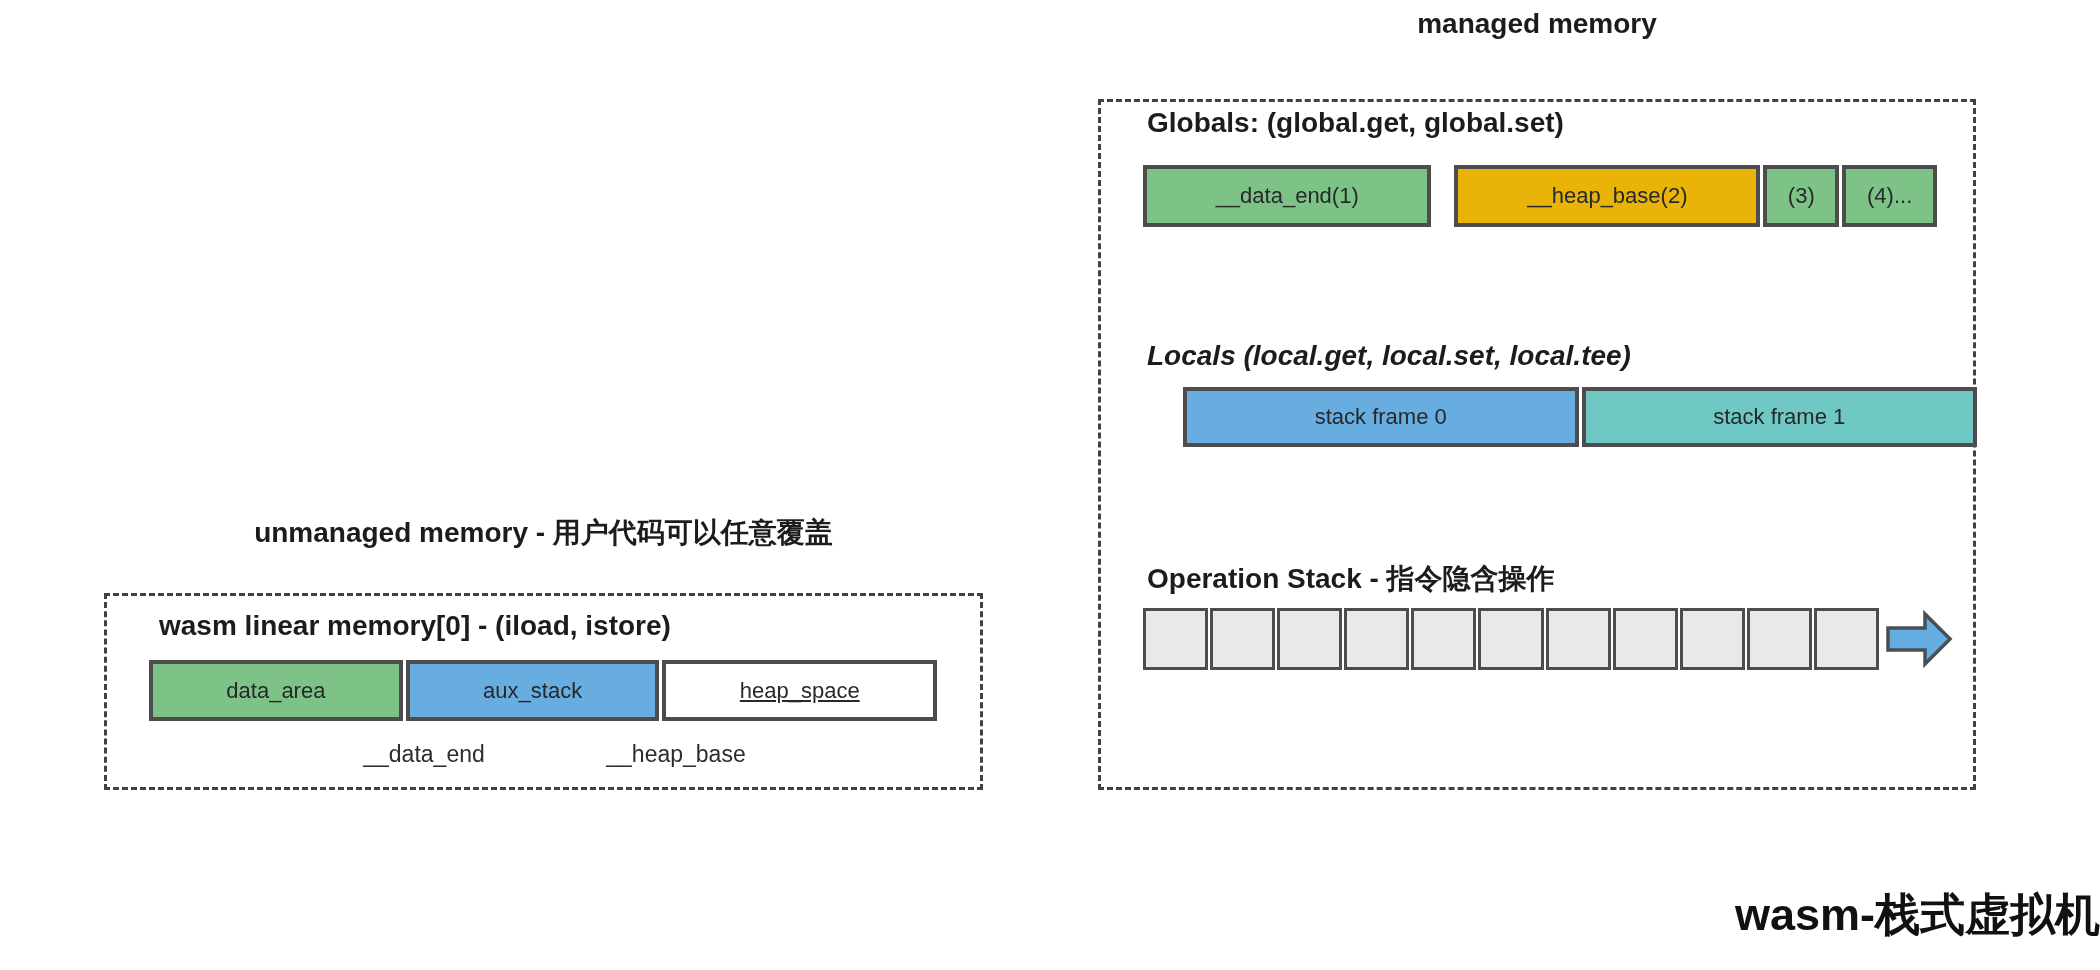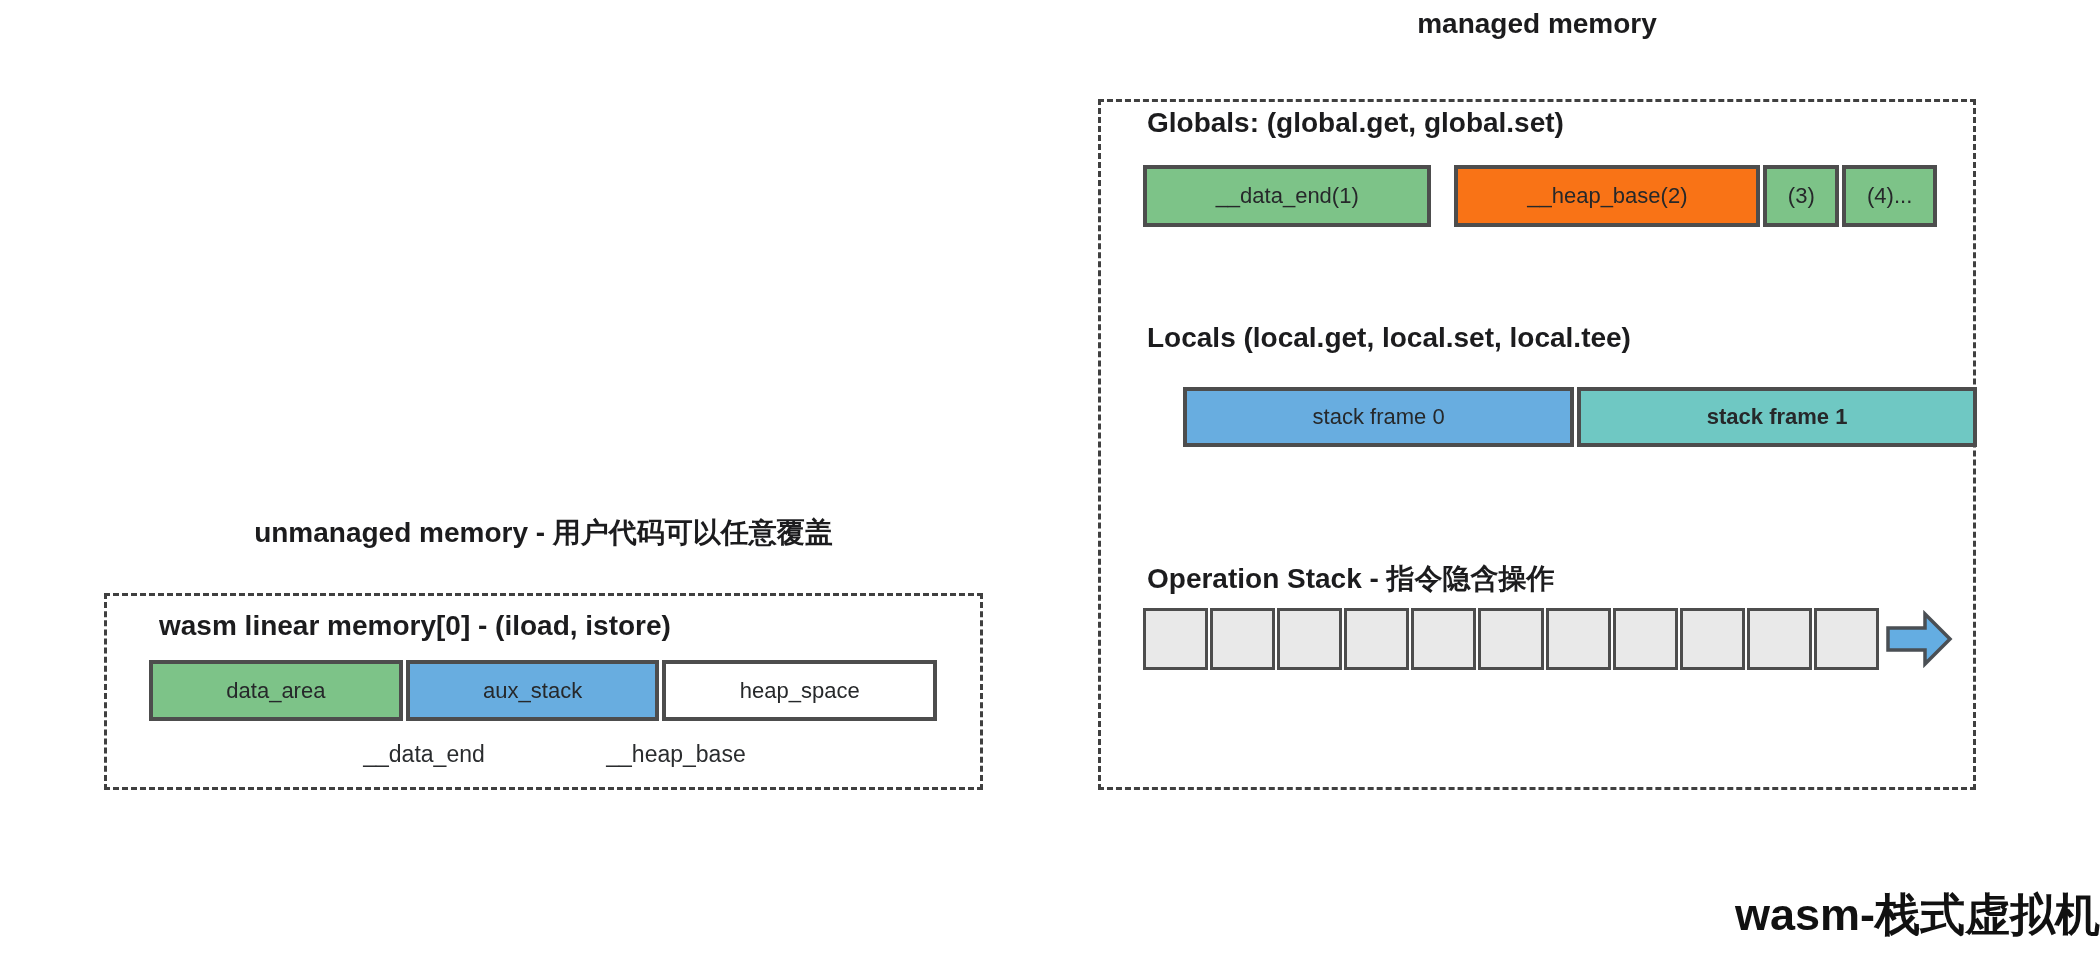--- a/index.html
+++ b/index.html
@@ -9,21 +9,21 @@
   .big-title{position:absolute;font-size:28px;font-weight:700;color:#1c1c1e;text-align:center;}
   .mm-title{left:1098px;top:8px;width:878px;}
   .um-title{left:104px;top:514px;width:879px;}
 
   .dash-box{position:absolute;border:3px dashed var(--dash);box-sizing:border-box;background:transparent;}
   .mm-box{left:1098px;top:99px;width:878px;height:691px;}
   .um-box{left:104px;top:593px;width:879px;height:197px;}
 
   .section-heading{position:absolute;font-size:28px;font-weight:700;color:#1c1c1e;white-space:nowrap;}
   .g-head{left:46px;top:5px;}
-  .l-head{left:46px;top:220px;}
+  .l-head{left:46px;top:238px;font-style:italic;}
   .o-head{left:46px;top:458px;}
   .um-head{left:52px;top:14px;}
 
   .row{position:absolute;display:flex;gap:3px;box-sizing:border-box;}
   .g-row{left:42px;top:63px;width:794px;height:62px;}
   .l-row{left:42px;top:285px;width:794px;height:60px;margin-left:40px;}
   .um-row{left:42px;top:64px;width:788px;height:61px;}
 
   .cell{border:4px solid var(--border);display:flex;align-items:center;justify-content:center;
         font-size:22px;color:#26282a;box-sizing:border-box;min-width:0;white-space:nowrap;overflow:hidden;}
@@ -47,37 +47,37 @@
 <div class="canvas">
 
   <div class="big-title mm-title">managed memory</div>
 
   <div class="dash-box mm-box">
     <div class="section-heading g-head">Globals: (global.get, global.set)</div>
     <div class="row g-row">
         <div class="cell" style="flex-grow: 301; background: rgb(125, 195, 136);">
           <span>__data_end(1)</span>
         </div>
-        <div class="cell" style="flex-grow: 302; background: #f97316; margin-left: 20px;">
+        <div class="cell" style="flex-grow: 302; background: #eab308; margin-left: 20px;">
           <span>__heap_base(2)</span>
         </div>
         <div class="cell" style="flex-grow: 90; background: rgb(125, 195, 136);">
           <span>(3)</span>
         </div>
         <div class="cell" style="flex-grow: 91; background: rgb(125, 195, 136);">
           <span>(4)...</span>
         </div>
       </div>
 
     <div class="section-heading l-head">Locals (local.get, local.set, local.tee)</div>
     <div class="row l-row">
         <div class="cell" style="flex-grow: 1; background: rgb(104, 173, 224);">
           <span>stack frame 0</span>
         </div>
-        <div class="cell" style="flex-grow: 1; background: rgb(111, 200, 195); font-weight: bold;">
+        <div class="cell" style="flex-grow: 1; background: rgb(111, 200, 195);">
           <span>stack frame 1</span>
         </div>
       </div>
 
     <div class="section-heading o-head">Operation Stack - 指令隐含操作</div>
     <div class="op-wrap">
       <div class="row o-row">
           <div class="cell" style="flex-grow: 1;"></div>
           <div class="cell" style="flex-grow: 1;"></div>
           <div class="cell" style="flex-grow: 1;"></div>
@@ -100,21 +100,21 @@
 
   <div class="dash-box um-box">
     <div class="section-heading um-head">wasm linear memory[0] - (iload, istore)</div>
     <div class="row um-row">
         <div class="cell" style="flex-grow: 1; background: rgb(125, 195, 136);">
           <span>data_area</span>
         </div>
         <div class="cell" style="flex-grow: 1; background: rgb(104, 173, 224);">
           <span>aux_stack</span>
         </div>
-        <div class="cell" style="flex-grow: 1; background: rgb(255, 255, 255);">
+        <div class="cell" style="flex-grow: 1; background: rgb(255, 255, 255); text-decoration: underline;">
           <span>heap_space</span>
         </div>
       </div>
     <span class="ptr-label ptr-data-end">__data_end</span>
     <span class="ptr-label ptr-heap-base">__heap_base</span>
   </div>
 
   <div class="bottom-title">wasm-栈式虚拟机</div>
 
 </div>

